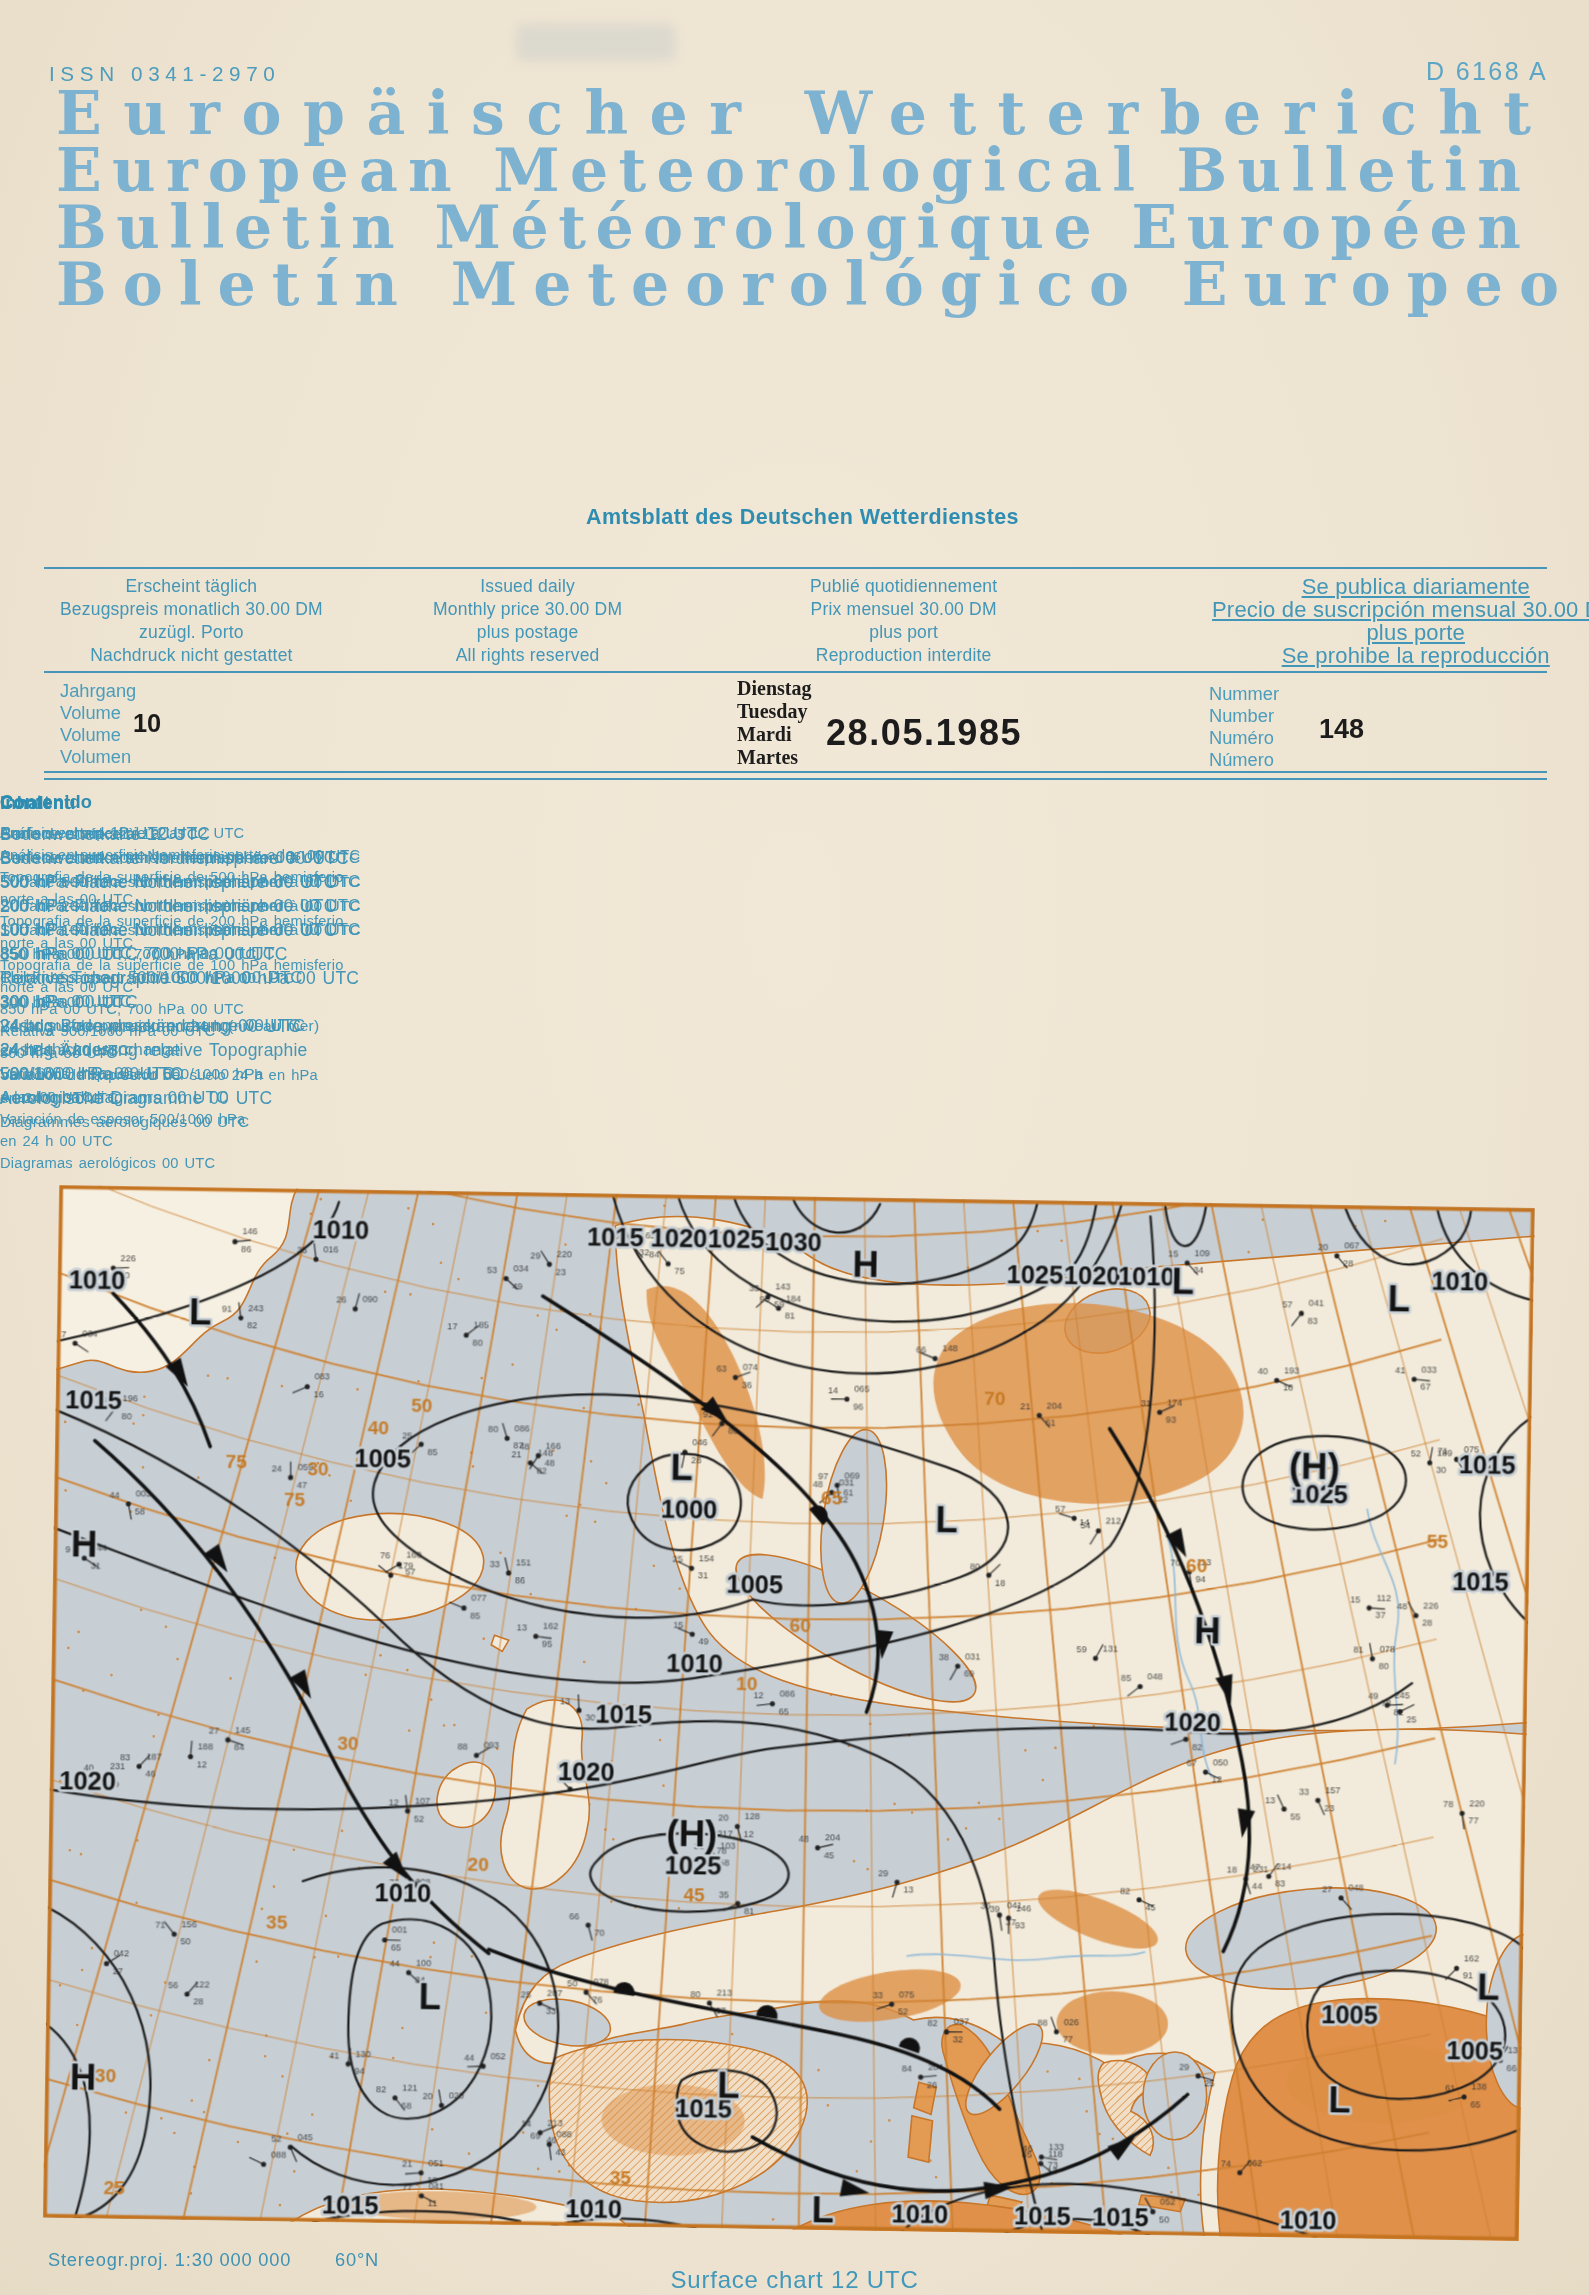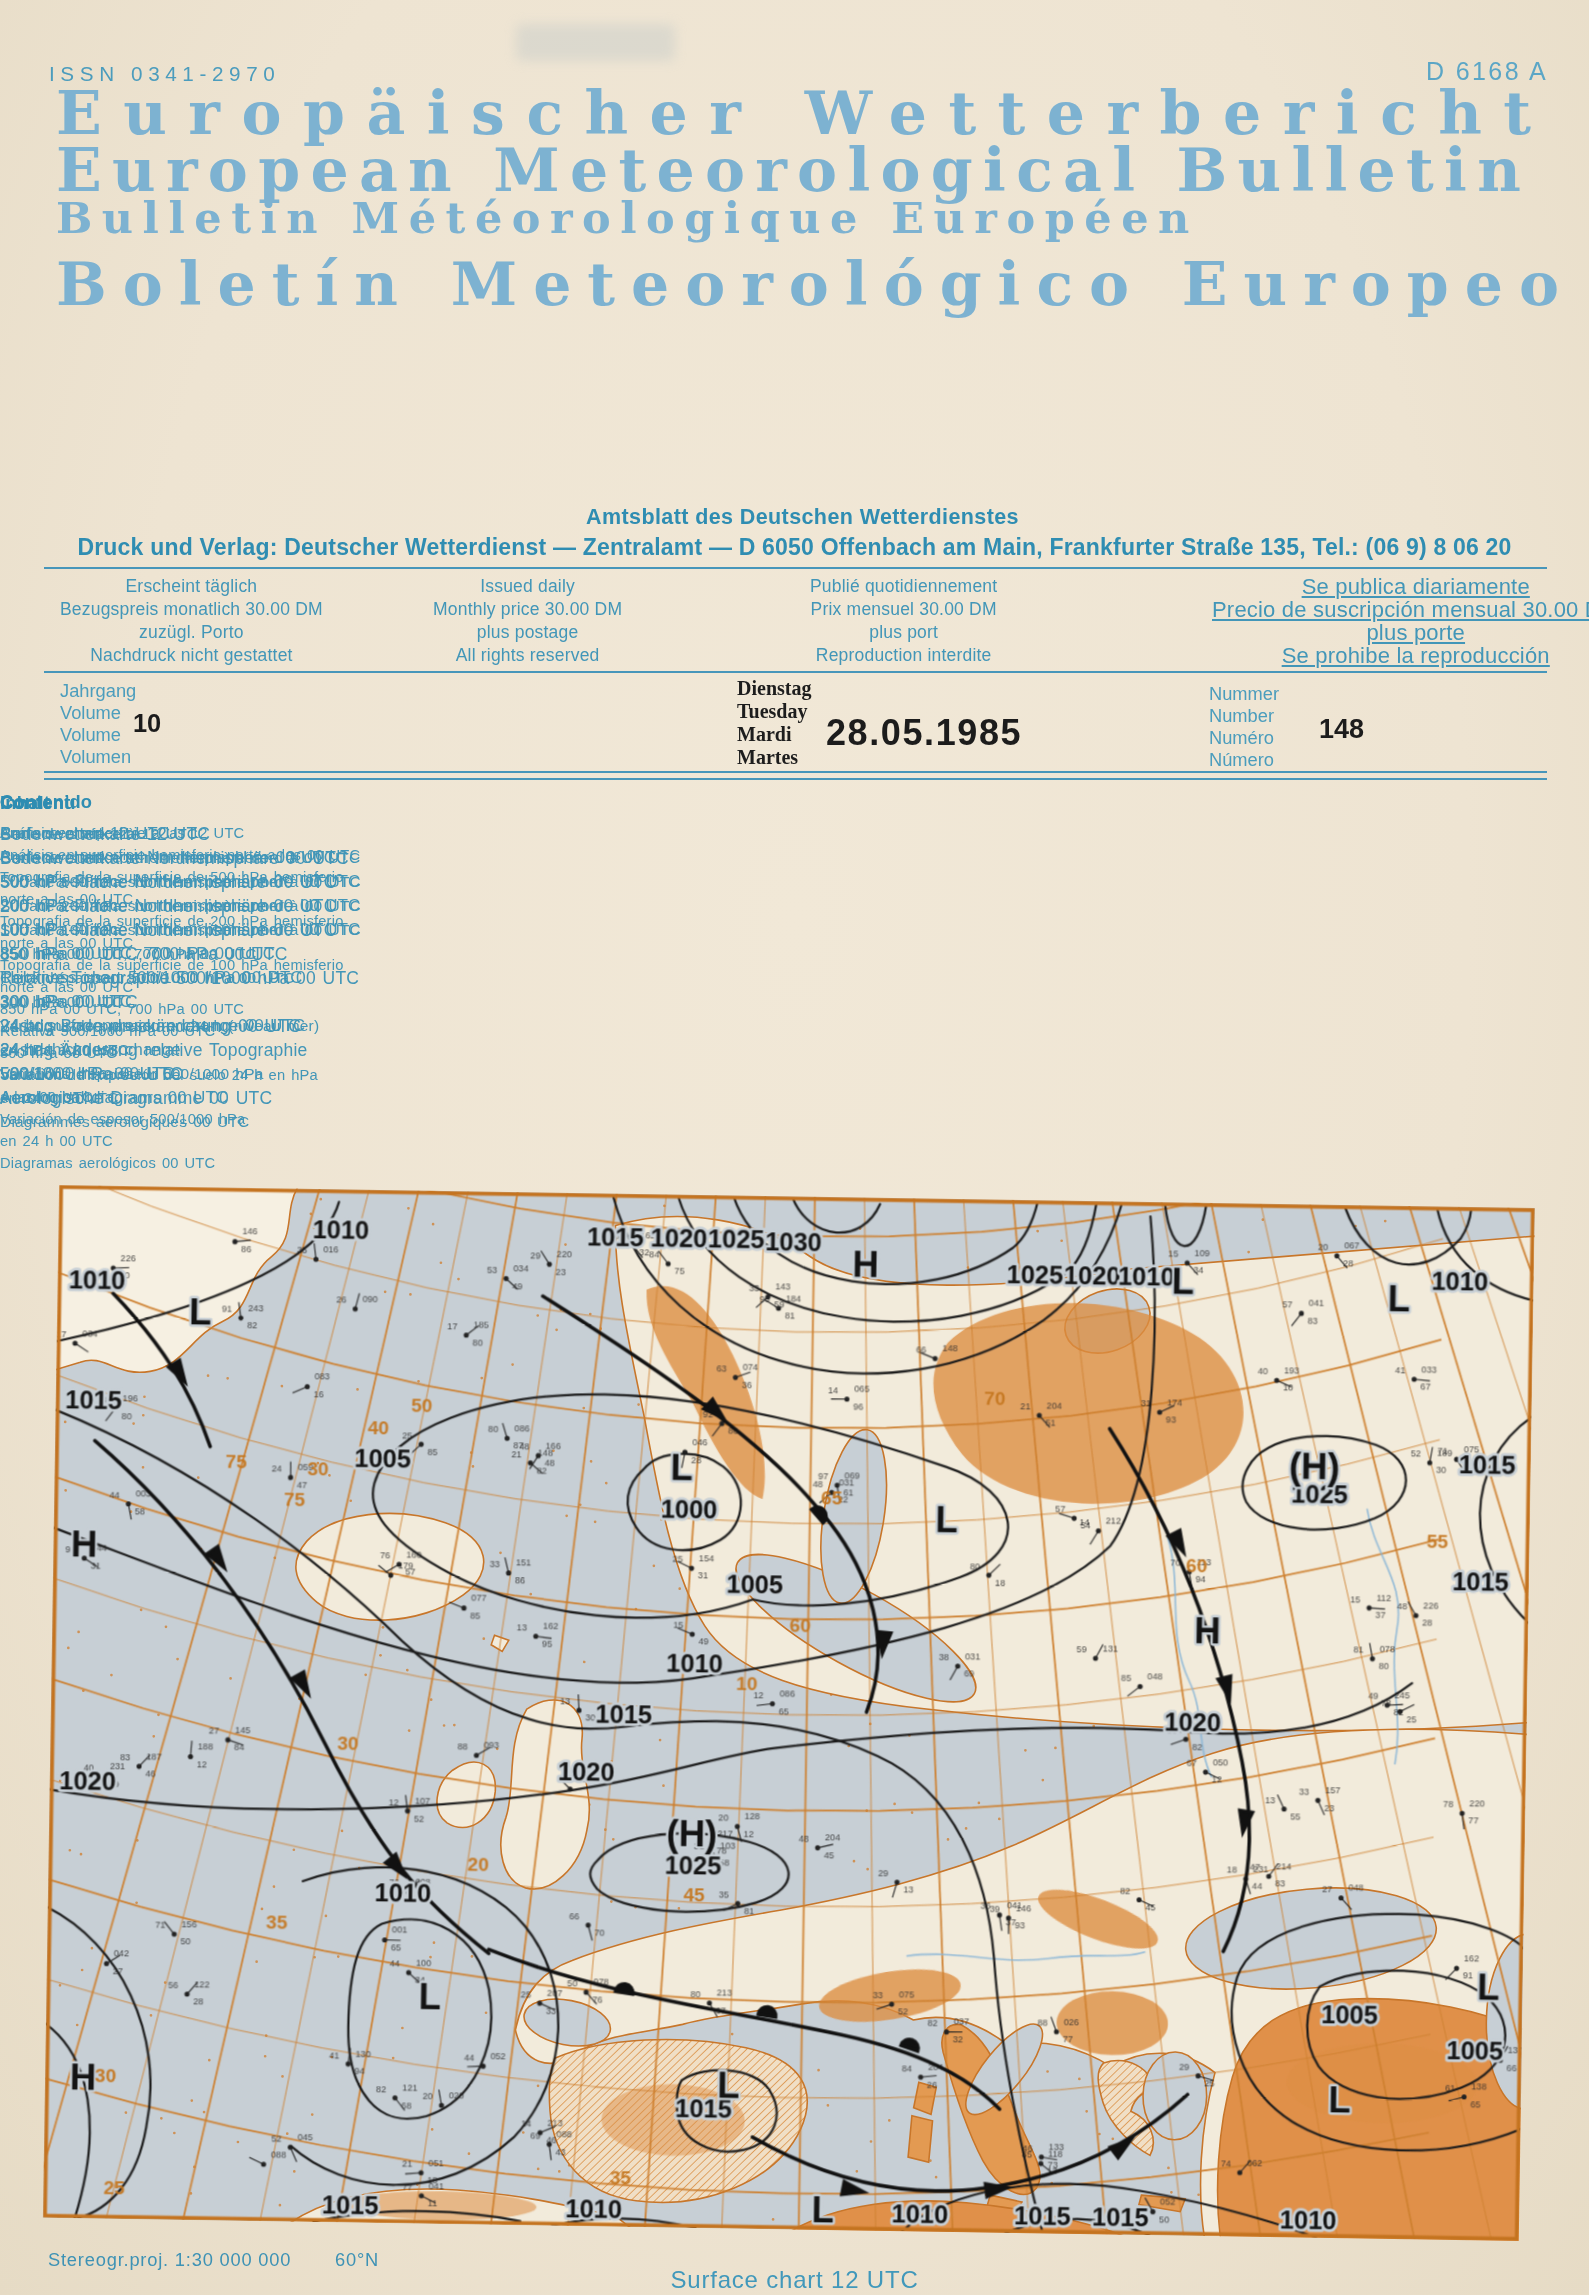--- a/index.html
+++ b/index.html
@@ -7,21 +7,21 @@
         background:radial-gradient(ellipse at 50% 40%, #f1e8d7 0%, #eee4d2 60%, #e6dbc5 100%);
         font-family:"Liberation Sans",sans-serif;color:#3e93b6;}
   .abs{position:absolute;}
   .issn{left:49px;top:62px;font-size:20.7px;letter-spacing:5.6px;color:#4b9cbd;}
   .doccode{right:41px;top:57px;font-size:25px;letter-spacing:2.4px;color:#5ba6c6;}
   .smudge{left:516px;top:24px;width:159px;height:37px;background:#b9c3c5;opacity:.35;filter:blur(5.6px);border-radius:4.8px;}
   .title{left:56px;width:1494px;font-family:"DejaVu Serif","Liberation Serif",serif;font-weight:bold;
          color:#7db2d1;white-space:nowrap;line-height:1;}
   .t1{top:83px;font-size:60px;letter-spacing:21.5px;}
   .t2{top:140px;font-size:60px;letter-spacing:10.3px;}
-  .t3{top:197px;font-size:43px;letter-spacing:9.5px;}
+  .t3{top:197px;font-size:60px;letter-spacing:9.5px;}
   .t4{top:254px;font-size:60px;letter-spacing:16px;}
   .amtsblatt{left:0;top:505px;width:1589px;text-align:center;font-size:21.5px;font-weight:bold;color:#2f8db2;letter-spacing:0.4px;padding-left:8px;}
   .publisher{left:0;top:534px;width:1589px;text-align:center;font-size:23px;font-weight:bold;color:#2f8db2;letter-spacing:0.2px;}
   .rule{left:44px;width:1503px;background:#4796ba;height:2.4px;}
   .r1{top:567px;}
   .r2{top:671px;}
   .r3{top:771px;height:2.4px;}
   .r4{top:778px;height:1.6px;}
   .infocol{top:575px;font-size:17.5px;line-height:23px;color:#4296b8;white-space:nowrap;letter-spacing:0.2px;text-align:center;}
   .ic1{left:60px;} .ic2{left:433px;} .ic3{left:810px;} .ic4{left:1212px;font-size:22px;text-decoration:underline;}
@@ -59,21 +59,20 @@
   <div class="abs smudge"></div>
   <div class="abs issn">ISSN 0341-2970</div>
   <div class="abs doccode">D 6168 A</div>
 
   <div class="abs title t1">Europäischer Wetterbericht</div>
   <div class="abs title t2">European Meteorological Bulletin</div>
   <div class="abs title t3">Bulletin Météorologique Européen</div>
   <div class="abs title t4">Boletín Meteorológico Europeo</div>
 
   <div class="abs amtsblatt">Amtsblatt des Deutschen Wetterdienstes</div>
-  <div class="abs publisher">Druck und Verlag: Deutscher Wetterdienst — Zentralamt — D 6050 Offenbach am Main, Frankfurter Straße 135, Tel.: (06 9) 8 06 20</div>
 
   <div class="abs rule r1"></div>
 
   <div class="abs infocol ic1">
       <div>Erscheint täglich</div>
       <div>Bezugspreis monatlich 30.00 DM</div>
       <div>zuzügl. Porto</div>
       <div>Nachdruck nicht gestattet</div>
     </div>
   <div class="abs infocol ic2">

